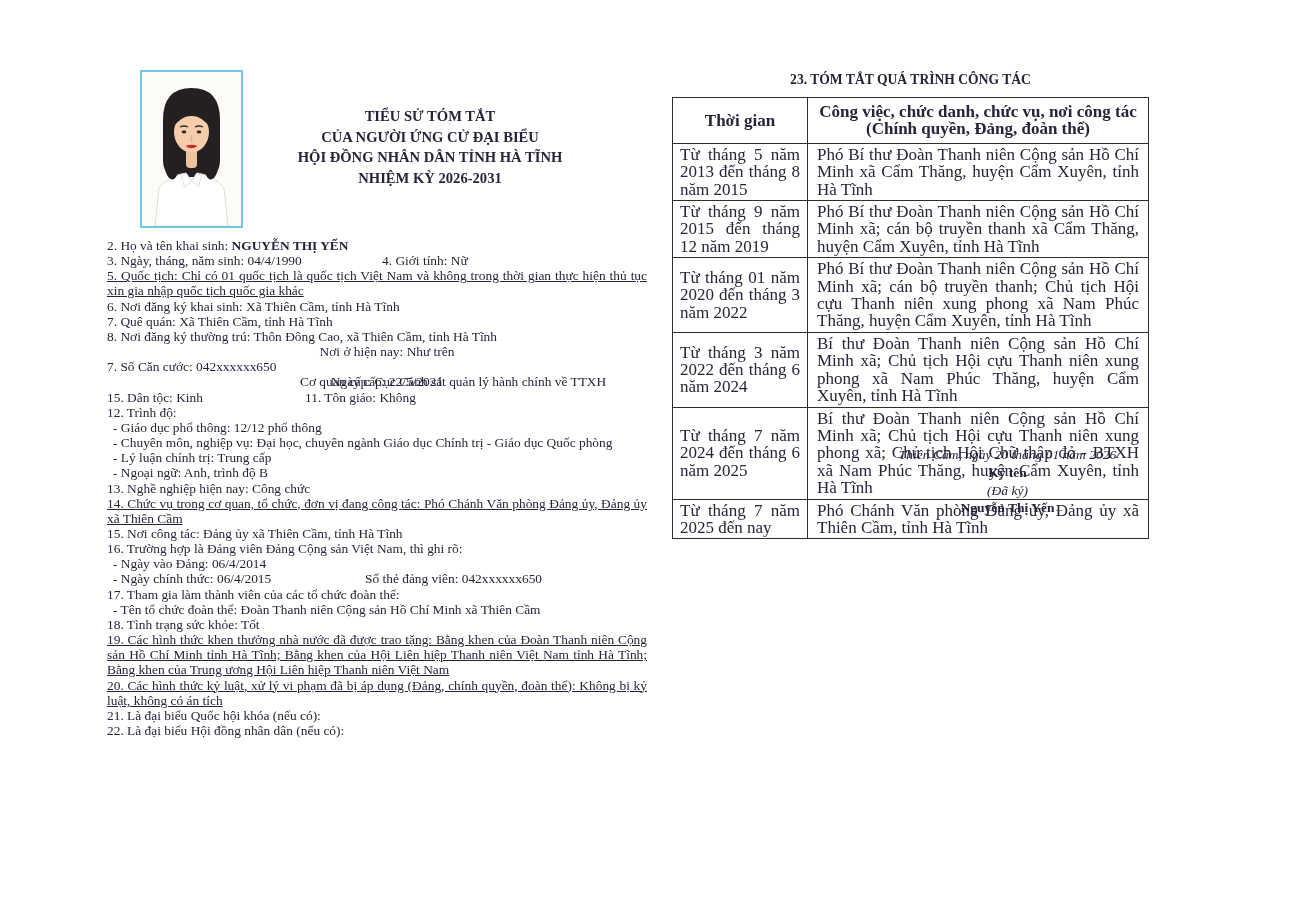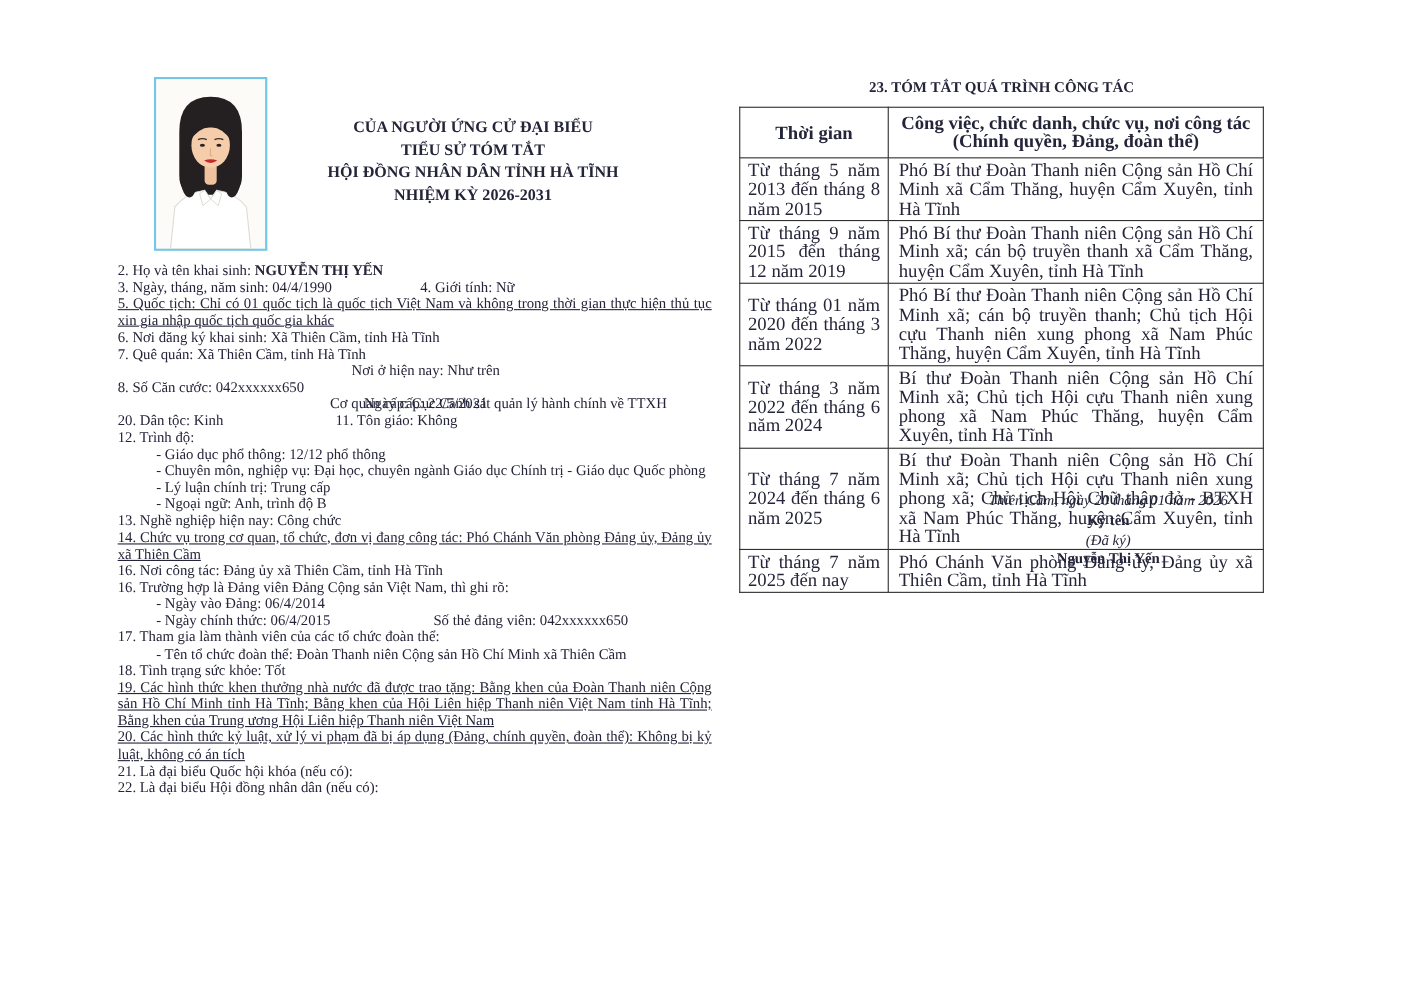--- a/index.html
+++ b/index.html
@@ -21,21 +21,21 @@
     position:absolute;left:250px;top:106px;width:360px;
     text-align:center;font-weight:bold;font-size:14.6px;line-height:20.6px;
   }
   .info{
     position:absolute;left:107px;top:238px;width:540px;
     font-size:13.4px;line-height:15.15px;
   }
   .line{position:relative;}
   .line.justify{text-align:justify;text-decoration:underline;}
   .line.indent{padding-left:20px;text-align:center;}
-  .line.dash{padding-left:6px;margin-left:29px;}
+  .line.dash{padding-left:6px;}
   .line .b{font-weight:bold;}
   .line .pos{position:absolute;top:0;}
   
   .table-title{
     position:absolute;left:672px;top:72px;width:477px;
     text-align:center;font-weight:bold;font-size:13.6px;
   }
   table.work{
     position:absolute;left:672px;top:97px;width:477px;
     border-collapse:collapse;font-size:17px;line-height:17.4px;
@@ -87,44 +87,45 @@
       <ellipse cx="42" cy="60" rx="2.3" ry="1.4" fill="#2a2222"></ellipse>
       <ellipse cx="57" cy="60" rx="2.3" ry="1.4" fill="#2a2222"></ellipse>
 
       <path d="M49.5,63 L49,69 Q49.5,70 51,69.5" stroke="#dda987" stroke-width="1" fill="none"></path>
 
       <path d="M43.5,74 Q49.5,71.5 55.5,74 Q49.5,78.5 43.5,74 Z" fill="#c42b2b"></path>
     </svg>
   </div>
 
   <div class="doc-title">
+    <div>TIỂU SỬ TÓM TẮT</div>
     <div>CỦA NGƯỜI ỨNG CỬ ĐẠI BIỂU</div>
-    <div>TIỂU SỬ TÓM TẮT</div>
     <div>HỘI ĐỒNG NHÂN DÂN TỈNH HÀ TĨNH</div>
     <div>NHIỆM KỲ 2026-2031</div>
   </div>
 
   <div class="info" id="info-list">
       <div class="line"><span>2. Họ và tên khai sinh:  </span><span class="b">NGUYỄN THỊ YẾN</span></div>
       <div class="line"><span>3. Ngày, tháng, năm sinh: 04/4/1990</span><span class="pos" style="left: 275px;">4. Giới tính: Nữ</span></div>
       <div class="line justify"><span>5. Quốc tịch: Chỉ có 01 quốc tịch là quốc tịch Việt Nam và không trong thời gian thực hiện thủ tục xin gia nhập quốc tịch quốc gia khác</span></div>
       <div class="line"><span>6. Nơi đăng ký khai sinh: Xã Thiên Cầm, tỉnh Hà Tĩnh</span></div>
       <div class="line"><span>7. Quê quán: Xã Thiên Cầm, tỉnh Hà Tĩnh</span></div>
+      <div class="line"><span>8. Nơi đăng ký thường trú: Thôn Đông Cao, xã Thiên Cầm, tỉnh Hà Tĩnh</span></div>
       <div class="line indent"><span>Nơi ở hiện nay: Như trên</span></div>
-      <div class="line"><span>8. Số Căn cước: 042xxxxxx650</span></div>
+      <div class="line"><span>7. Số Căn cước: 042xxxxxx650</span></div>
       <div class="line indent"><span>Ngày cấp: 22/5/2021</span><span class="pos" style="left: 193px;">Cơ quan cấp: Cục Cảnh sát quản lý hành chính về TTXH</span></div>
-      <div class="line"><span>20. Dân tộc: Kinh</span><span class="pos" style="left: 198px;">11. Tôn giáo: Không</span></div>
+      <div class="line"><span>15. Dân tộc: Kinh</span><span class="pos" style="left: 198px;">11. Tôn giáo: Không</span></div>
       <div class="line"><span>12. Trình độ:</span></div>
       <div class="line dash"><span>- Giáo dục phổ thông: 12/12 phổ thông</span></div>
       <div class="line dash"><span>- Chuyên môn, nghiệp vụ: Đại học, chuyên ngành Giáo dục Chính trị - Giáo dục Quốc phòng</span></div>
       <div class="line dash"><span>- Lý luận chính trị: Trung cấp</span></div>
       <div class="line dash"><span>- Ngoại ngữ: Anh, trình độ B</span></div>
       <div class="line"><span>13. Nghề nghiệp hiện nay: Công chức</span></div>
       <div class="line justify"><span>14. Chức vụ trong cơ quan, tổ chức, đơn vị đang công tác: Phó Chánh Văn phòng Đảng ủy, Đảng ủy xã Thiên Cầm</span></div>
-      <div class="line"><span>16. Nơi công tác: Đảng ủy xã Thiên Cầm, tỉnh Hà Tĩnh</span></div>
+      <div class="line"><span>15. Nơi công tác: Đảng ủy xã Thiên Cầm, tỉnh Hà Tĩnh</span></div>
       <div class="line"><span>16. Trường hợp là Đảng viên Đảng Cộng sản Việt Nam, thì ghi rõ:</span></div>
       <div class="line dash"><span>- Ngày vào Đảng: 06/4/2014</span></div>
       <div class="line dash"><span>- Ngày chính thức: 06/4/2015</span><span class="pos" style="left: 258px;">Số thẻ đảng viên: 042xxxxxx650</span></div>
       <div class="line"><span>17. Tham gia làm thành viên của các tổ chức đoàn thể:</span></div>
       <div class="line dash"><span>- Tên tổ chức đoàn thể: Đoàn Thanh niên Cộng sản Hồ Chí Minh xã Thiên Cầm</span></div>
       <div class="line"><span>18. Tình trạng sức khỏe: Tốt</span></div>
       <div class="line justify"><span>19. Các hình thức khen thưởng nhà nước đã được trao tặng: Bằng khen của Đoàn Thanh niên Cộng sản Hồ Chí Minh tỉnh Hà Tĩnh; Bằng khen của Hội Liên hiệp Thanh niên Việt Nam tỉnh Hà Tĩnh; Bằng khen của Trung ương Hội Liên hiệp Thanh niên Việt Nam</span></div>
       <div class="line justify"><span>20. Các hình thức kỷ luật, xử lý vi phạm đã bị áp dụng (Đảng, chính quyền, đoàn thể):  Không bị kỷ luật, không có án tích</span></div>
       <div class="line"><span>21. Là đại biểu Quốc hội khóa (nếu có):</span></div>
       <div class="line"><span>22. Là đại biểu Hội đồng nhân dân (nếu có):</span></div>

